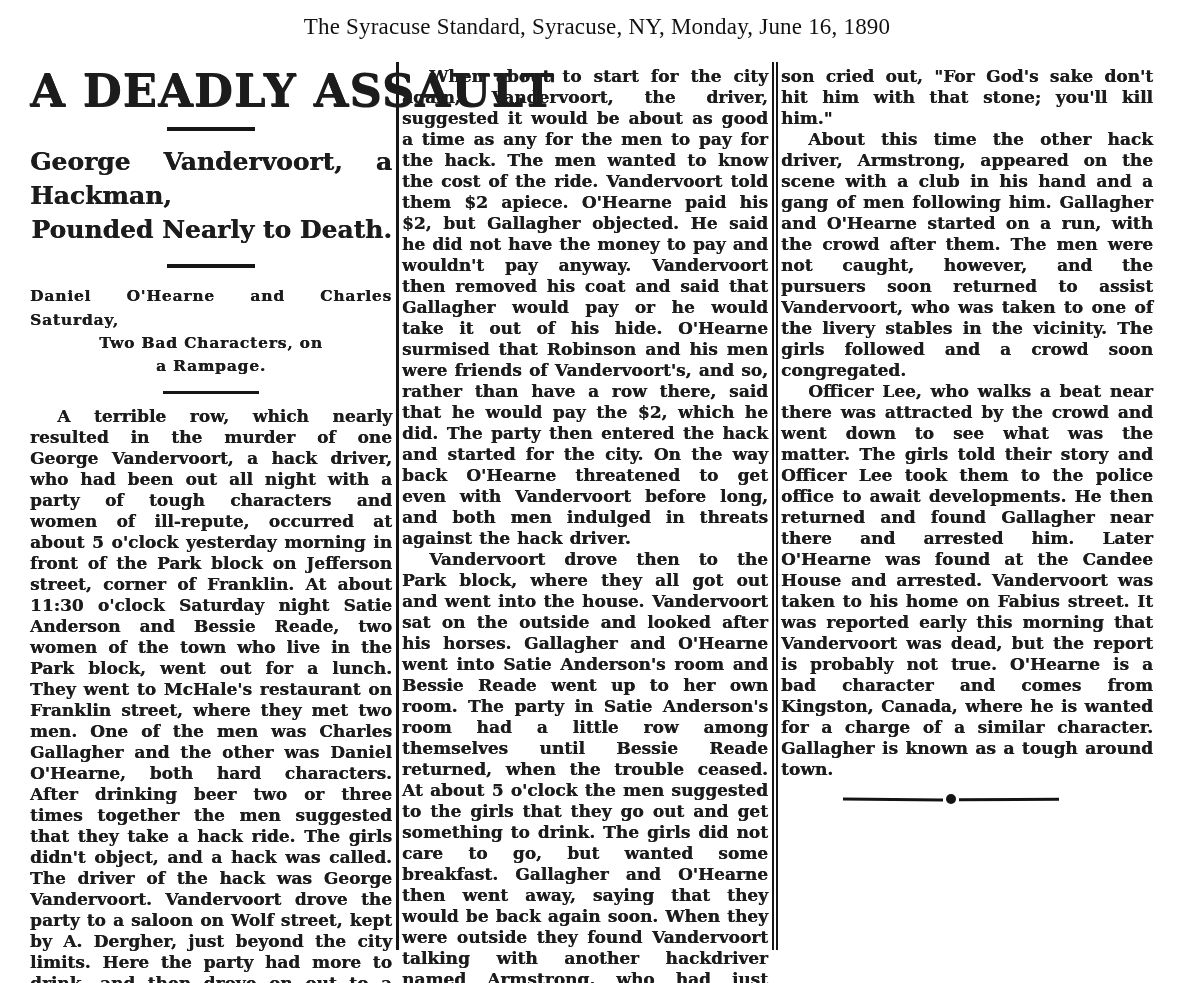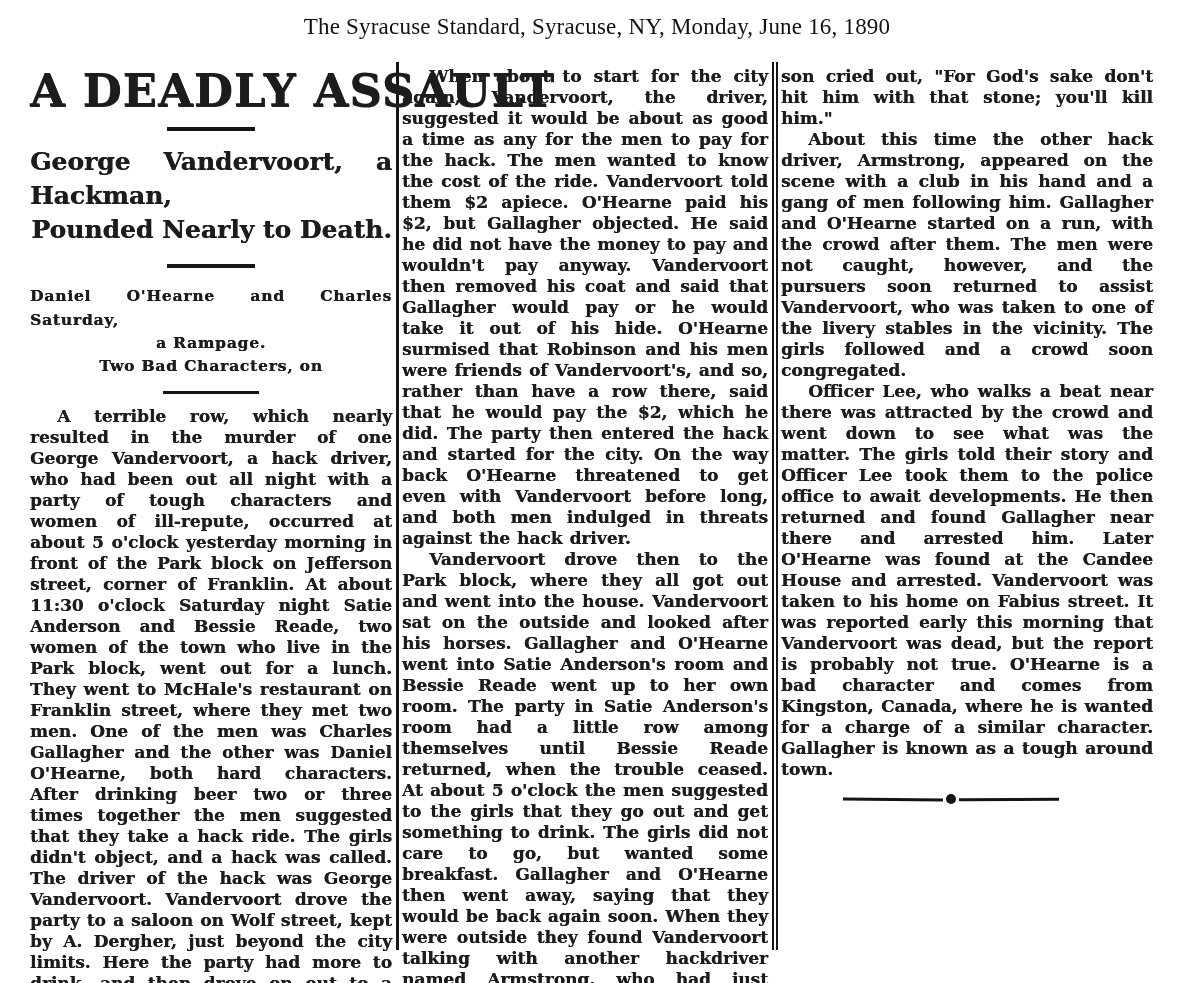--- a/index.html
+++ b/index.html
@@ -95,22 +95,22 @@
   <div class="col col-1">
     <div class="headline">A DEADLY ASSAULT</div>
     <div class="hrule"></div>
     <div class="subhead">
       <div class="j">George Vandervoort, a Hackman,</div>
       <div class="c">Pounded Nearly to Death.</div>
     </div>
     <div class="hrule r2"></div>
     <div class="deck">
       <div class="j">Daniel O'Hearne and Charles Saturday,</div>
+      <div class="c">Two Bad Characters, on</div>
       <div class="c">a Rampage.</div>
-      <div class="c">Two Bad Characters, on</div>
     </div>
     <div class="hrule r3"></div>
     <div class="body-text">
       <p>A terrible row, which nearly resulted in the murder of one George Vandervoort, a hack driver, who had been out all night with a party of tough characters and women of ill-repute, occurred at about 5 o'clock yesterday morning in front of the Park block on Jefferson street, corner of Franklin. At about 11:30 o'clock Saturday night Satie Anderson and Bessie Reade, two women of the town who live in the Park block, went out for a lunch. They went to McHale's restaurant on Franklin street, where they met two men. One of the men was Charles Gallagher and the other was Daniel O'Hearne, both hard characters. After drinking beer two or three times together the men suggested that they take a hack ride. The girls didn't object, and a hack was called. The driver of the hack was George Vandervoort. Vandervoort drove the party to a saloon on Wolf street, kept by A. Dergher, just beyond the city limits. Here the party had more to drink, and then drove on out to a place kept by John Robinson. Entrance could not be effected at Robinson's and so the party kept on to Centerville, where they tried to enter Molly Young's road house. Here again they were unsuccessful. They then rode back to Robinson's and after some storming of the place succeeded in making an entrance. Here they had several rounds of drinks.</p>
     </div>
   </div>
 
   <div class="vrule"></div>
 
   <div class="col col-2">

